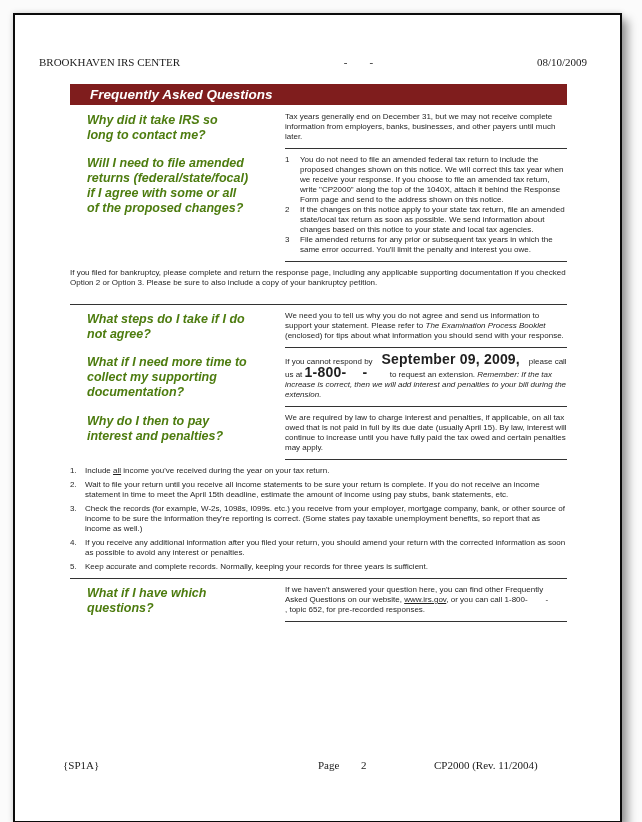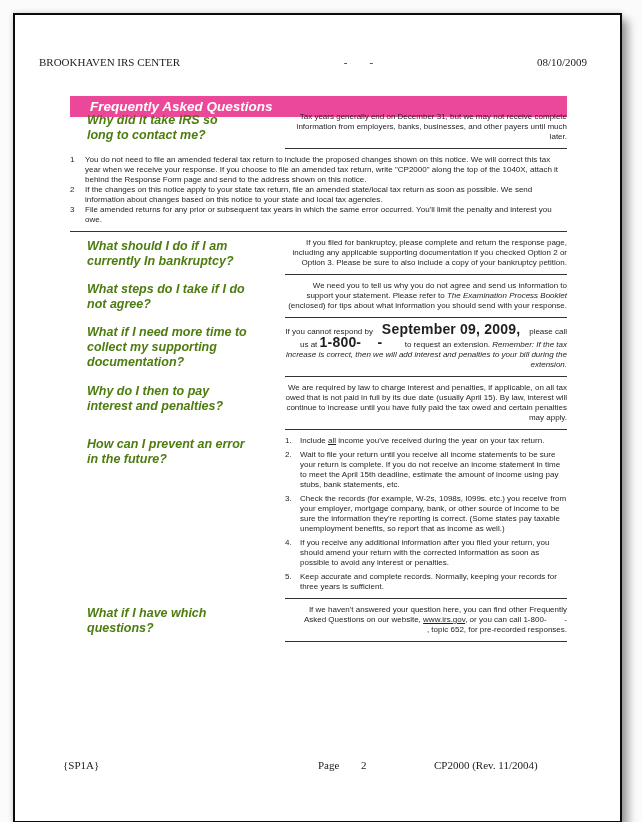--- a/index.html
+++ b/index.html
@@ -34,21 +34,21 @@
   .faq-q {
     flex:0 0 215px; box-sizing:border-box; padding:1px 20px 0 17px;
     font-weight:bold; font-style:italic; font-size:12.5px; line-height:15px;
     color:#4d7c0f; white-space:pre-line;
   }
   .faq-a {
     flex:1 1 auto; font-size:8px; line-height:10px; color:#1f1f1f;
     border-bottom:1.5px solid #333333; padding-bottom:6px;
     min-height:30px; white-space:pre-wrap;
   }
-  .ans-p { margin:0;text-align:right; }
+  .ans-p { margin:0; }
   .ans-li { display:flex; }
   .ans-li .li-marker { flex:0 0 15px; }
   .ans-li .li-text { flex:1 1 auto; }
   .ans-li.spaced { margin-top:4px; }
   .seg-b { font-weight:bold; }
   .seg-i { font-style:italic; }
   .seg-u { text-decoration:underline; }
   .seg-big { font-size:14px; letter-spacing:0.2px; }
   
   .footer-item {
@@ -64,57 +64,57 @@
 <body>
 
 <div class="page">
 
   <div class="doc-header">
     <span>BROOKHAVEN IRS CENTER</span>
     <span class="mid">-        -</span>
     <span>08/10/2009</span>
   </div>
 
-  <div class="banner" style="background: #ec4899; color: rgb(255, 255, 255); margin-top: 12px;">
+  <div class="banner" style="background: #7f1d1d; color: rgb(255, 255, 255);">
     <span>Frequently Asked Questions</span>
   </div>
 
   <div class="faq-list">
       <div class="faq-row">
         <div class="faq-q">Why did it take IRS so
 long to contact me?</div>
         <div class="faq-a" style="border-bottom-color: rgb(51, 51, 51);"><div class="ans-p">Tax years generally end on December 31, but we may not receive complete information from employers, banks, businesses, and other payers until much later.</div></div>
       </div>
       <div class="faq-row">
+        <div class="faq-q">Will I need to file amended
+returns (federal/state/focal)
+if I agree with some or all
+of the proposed changes?</div>
         <div class="faq-a" style="border-bottom-color: rgb(51, 51, 51);"><div class="ans-li"><span class="li-marker">1</span><div class="li-text">You do not need to file an amended federal tax return to include the proposed changes shown on this notice. We will correct this tax year when we receive your response. If you choose to file an amended tax return, write "CP2000" along the top of the 1040X, attach it behind the Response Form page and send to the address shown on this notice.</div></div><div class="ans-li"><span class="li-marker">2</span><div class="li-text">If the changes on this notice apply to your state tax return, file an amended state/local tax return as soon as possible. We send information about changes based on this notice to your state and local tax agencies.</div></div><div class="ans-li"><span class="li-marker">3</span><div class="li-text">File amended returns for any prior or subsequent tax years in which the same error occurred. You'll limit the penalty and interest you owe.</div></div></div>
       </div>
       <div class="faq-row">
-        <div class="faq-q">What should I do if I am
-currently In bankruptcy?</div>
         <div class="faq-a" style="border-bottom-color: rgb(51, 51, 51);"><div class="ans-p">If you filed for bankruptcy, please complete and return the response page, including any applicable supporting documentation if you checked Option 2 or Option 3. Please be sure to also include a copy of your bankruptcy petition.</div></div>
       </div>
       <div class="faq-row">
         <div class="faq-q">What steps do I take if I do
 not agree?</div>
         <div class="faq-a" style="border-bottom-color: rgb(51, 51, 51);"><div class="ans-p">We need you to tell us why you do not agree and send us information to support your statement. Please refer to <span class="seg-i">The Examination Process Booklet</span> (enclosed) for tips about what information you should send with your response.</div></div>
       </div>
       <div class="faq-row">
         <div class="faq-q">What if I need more time to
 collect my supporting
 documentation?</div>
         <div class="faq-a" style="border-bottom-color: rgb(51, 51, 51);"><div class="ans-p">If you cannot respond by    <span class="seg-b seg-big">September 09, 2009,</span>    please call us at <span class="seg-b seg-big">1-800-    -</span>          to request an extension. <span class="seg-i">Remember: If the tax increase is correct, then we will add interest and penalties to your bill during the extension.</span></div></div>
       </div>
       <div class="faq-row">
         <div class="faq-q">Why do I then to pay
 interest and penalties?</div>
         <div class="faq-a" style="border-bottom-color: rgb(51, 51, 51);"><div class="ans-p">We are required by law to charge interest and penalties, if applicable, on all tax owed that is not paid in full by its due date (usually April 15). By law, interest will continue to increase until you have fully paid the tax owed and certain penalties may apply.</div></div>
       </div>
       <div class="faq-row">
-        <div class="faq-q">How can I prevent an error
-in the future?</div>
         <div class="faq-a" style="border-bottom-color: rgb(51, 51, 51);"><div class="ans-li"><span class="li-marker">1.</span><div class="li-text">Include <span class="seg-u">all</span> income you've received during the year on your tax return.</div></div><div class="ans-li spaced"><span class="li-marker">2.</span><div class="li-text">Wait to file your return until you receive all income statements to be sure your return is complete. If you do not receive an income statement in time to meet the April 15th deadline, estimate the amount of income using pay stubs, bank statements, etc.</div></div><div class="ans-li spaced"><span class="li-marker">3.</span><div class="li-text">Check the records (for example, W-2s, 1098s, I099s. etc.) you receive from your employer, mortgage company, bank, or other source of income to be sure the information they're reporting is correct. (Some states pay taxable unemployment benefits, so report that as income as well.)</div></div><div class="ans-li spaced"><span class="li-marker">4.</span><div class="li-text">If you receive any additional information after you filed your return, you should amend your return with the corrected information as soon as possible to avoid any interest or penalties.</div></div><div class="ans-li spaced"><span class="li-marker">5.</span><div class="li-text">Keep accurate and complete records. Normally, keeping your records for three years is sufficient.</div></div></div>
       </div>
       <div class="faq-row">
         <div class="faq-q">What if I have which
 questions?</div>
         <div class="faq-a" style="border-bottom-color: rgb(51, 51, 51);"><div class="ans-p">If we haven't answered your question here, you can find other Frequently Asked Questions on our website, <span class="seg-u">www.irs.gov</span>, or you can call 1-800-        -        , topic 652, for pre-recorded responses.</div></div>
       </div>
     </div>
 
   <span class="footer-item f-code">{SP1A}</span>

